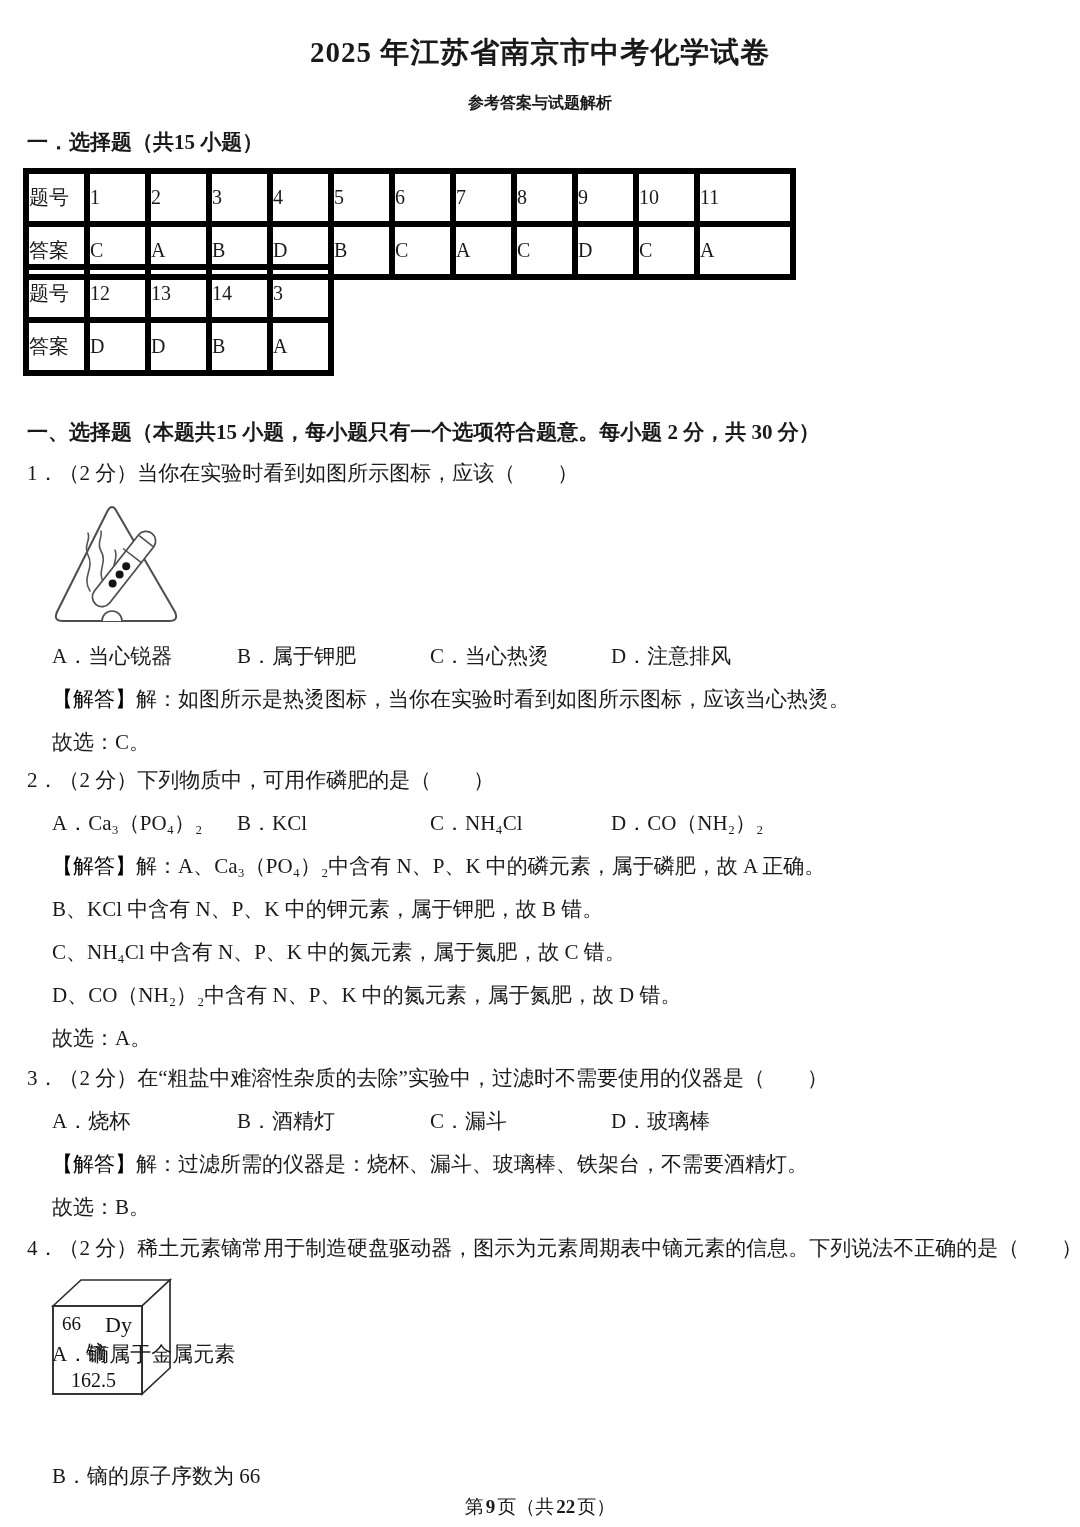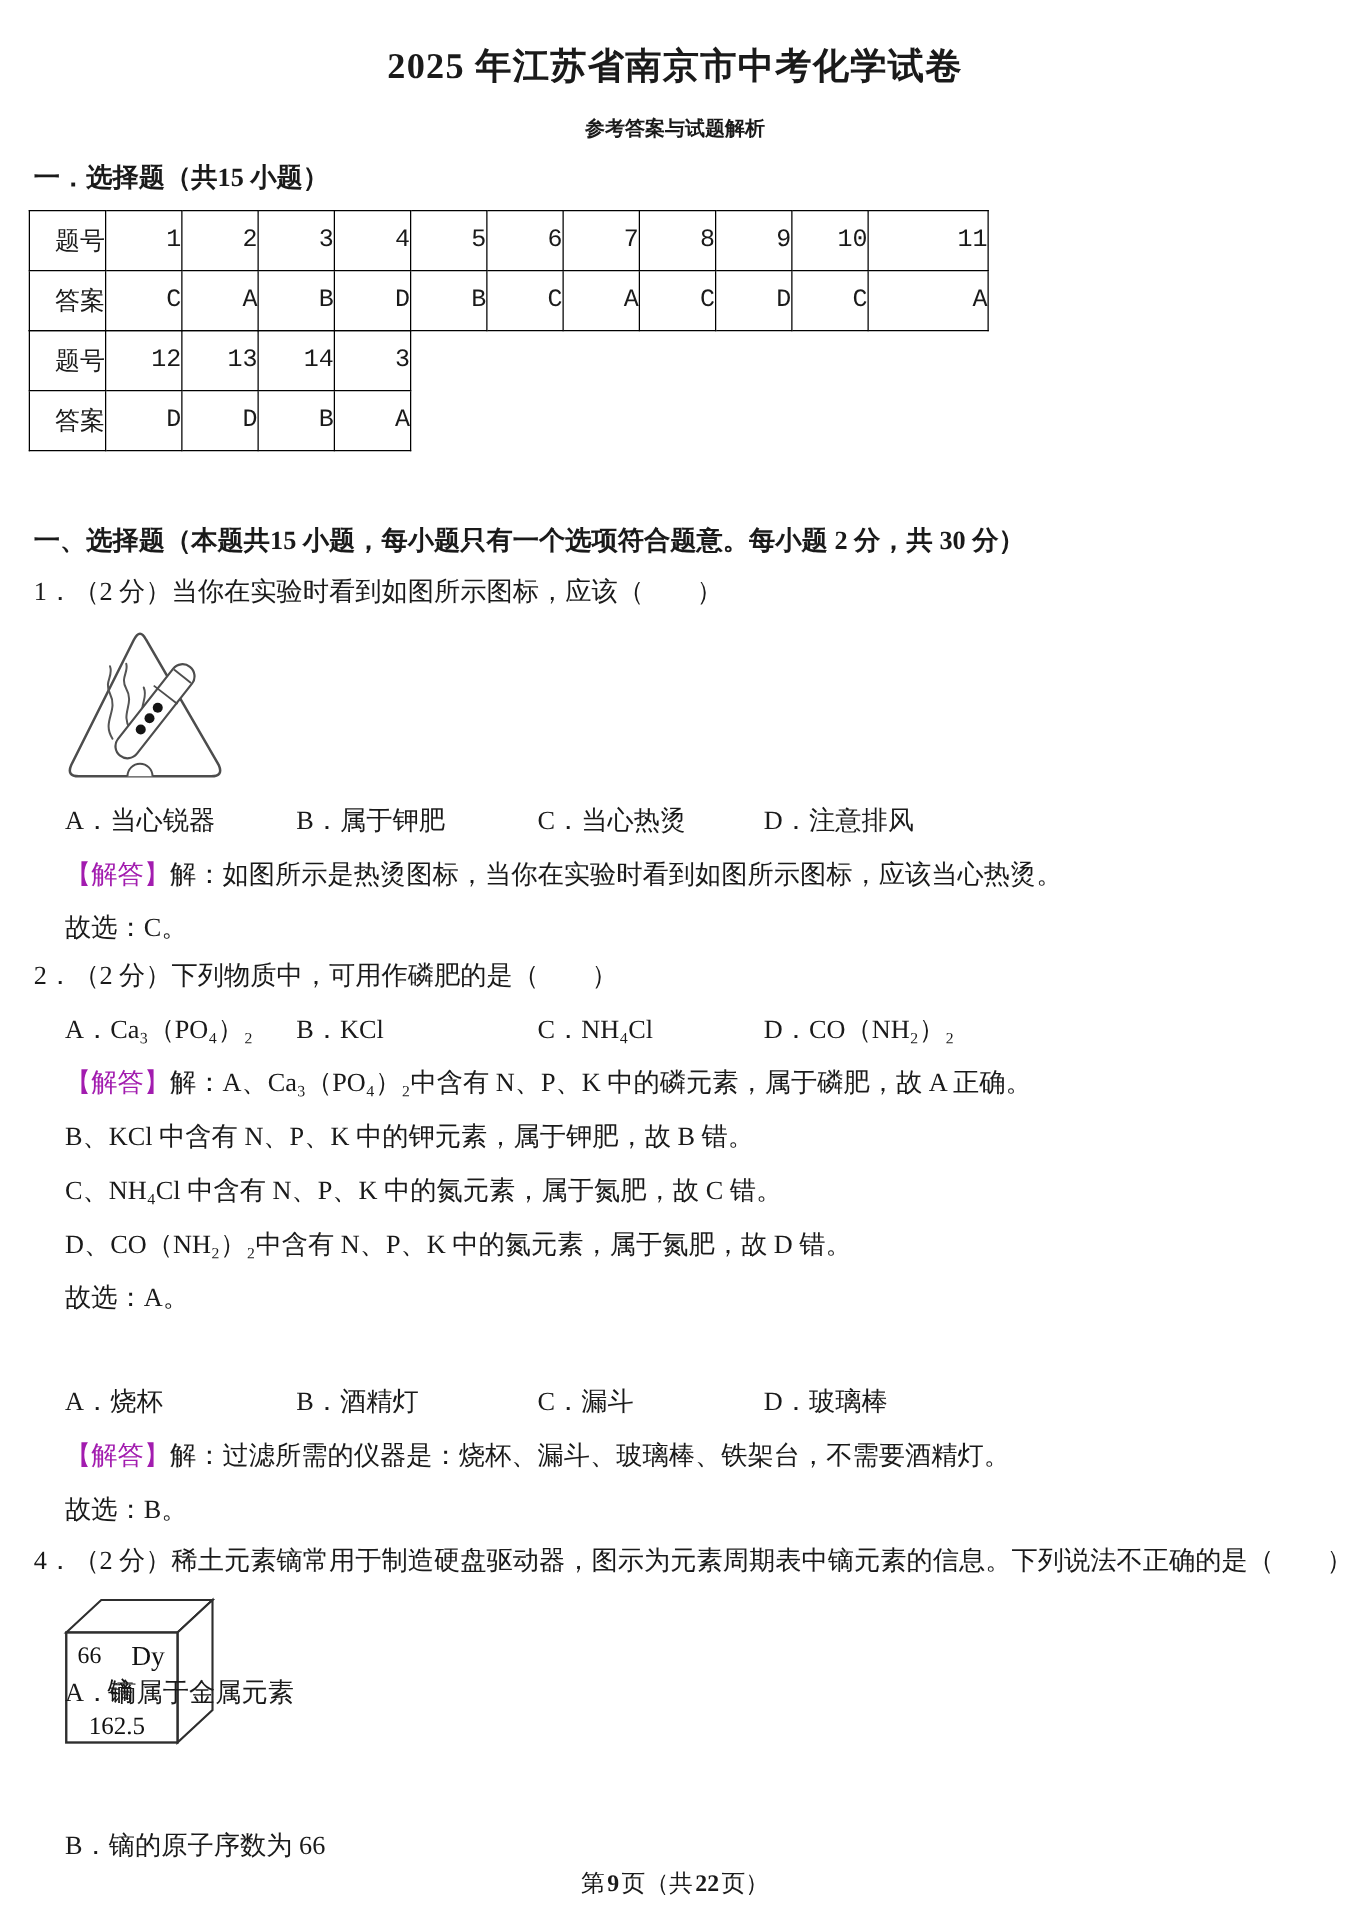--- a/index.html
+++ b/index.html
@@ -27,31 +27,31 @@
     white-space: nowrap;
   }
   .line {
     position: absolute; left: 27px; font-size: 21px; white-space: nowrap;
   }
   .indent { left: 52px; }
   .optrow { position: absolute; left: 0; top: 0; width: 1080px; height: 30px; }
   .optrow span { position: absolute; font-size: 21px; white-space: nowrap; }
   .opt-a { left: 52px; } .opt-b { left: 237px; } .opt-c { left: 430px; } .opt-d { left: 611px; }
 
-  .explain-tag { color: #a21caf; }
+  .explain-tag { color: #000000; }
 
   table.anskey {
     position: absolute; left: 23px;
     border-collapse: collapse; table-layout: fixed;
     font-size: 20px;
   }
   table.anskey td {
-    border: 1px solid #000000;
-    height: 47px; text-align: right; vertical-align: middle;
-    padding: 0; font-weight: normal; font-family: Liberation Mono, monospace;
+    border: 6px solid #000000;
+    height: 47px; text-align: left; vertical-align: middle;
+    padding: 0; font-weight: normal;
   }
   col.c-label { width: 61px; }
   col.c-num   { width: 61px; }
   col.c-wide  { width: 96px; }
 
   .footer {
     position: absolute; top: 1494px; left: 0; width: 100%;
     text-align: center; font-size: 19px; white-space: nowrap;
   }
   .footer .bold { font-weight: bold; margin: 0 2px; }
@@ -188,20 +188,21 @@
     <span class="opt-d">D．CO（NH₂）₂</span>
   </div>
   <div class="line indent" style="top:852px">
     <span class="explain-tag">【解答】</span><span>解：A、Ca₃（PO₄）₂中含有 N、P、K 中的磷元素，属于磷肥，故 A 正确。</span>
   </div>
   <div class="line indent" style="top:938px">C、NH₄Cl 中含有 N、P、K 中的氮元素，属于氮肥，故 C 错。</div>
   <div class="line indent" style="top:895px">B、KCl 中含有 N、P、K 中的钾元素，属于钾肥，故 B 错。</div>
   <div class="line indent" style="top:981px">D、CO（NH₂）₂中含有 N、P、K 中的氮元素，属于氮肥，故 D 错。</div>
   <div class="line indent" style="top:1024px">故选：A。</div>
 
+  <div class="line" style="top:1064px">3．（2 分）在“粗盐中难溶性杂质的去除”实验中，过滤时不需要使用的仪器是（　　）</div>
   <div class="optrow" style="top:1107px">
     <span class="opt-a">A．烧杯</span>
     <span class="opt-b">B．酒精灯</span>
     <span class="opt-c">C．漏斗</span>
     <span class="opt-d">D．玻璃棒</span>
   </div>
   <div class="line indent" style="top:1150px">
     <span class="explain-tag">【解答】</span><span>解：过滤所需的仪器是：烧杯、漏斗、玻璃棒、铁架台，不需要酒精灯。</span>
   </div>
   <div class="line indent" style="top:1193px">故选：B。</div>

